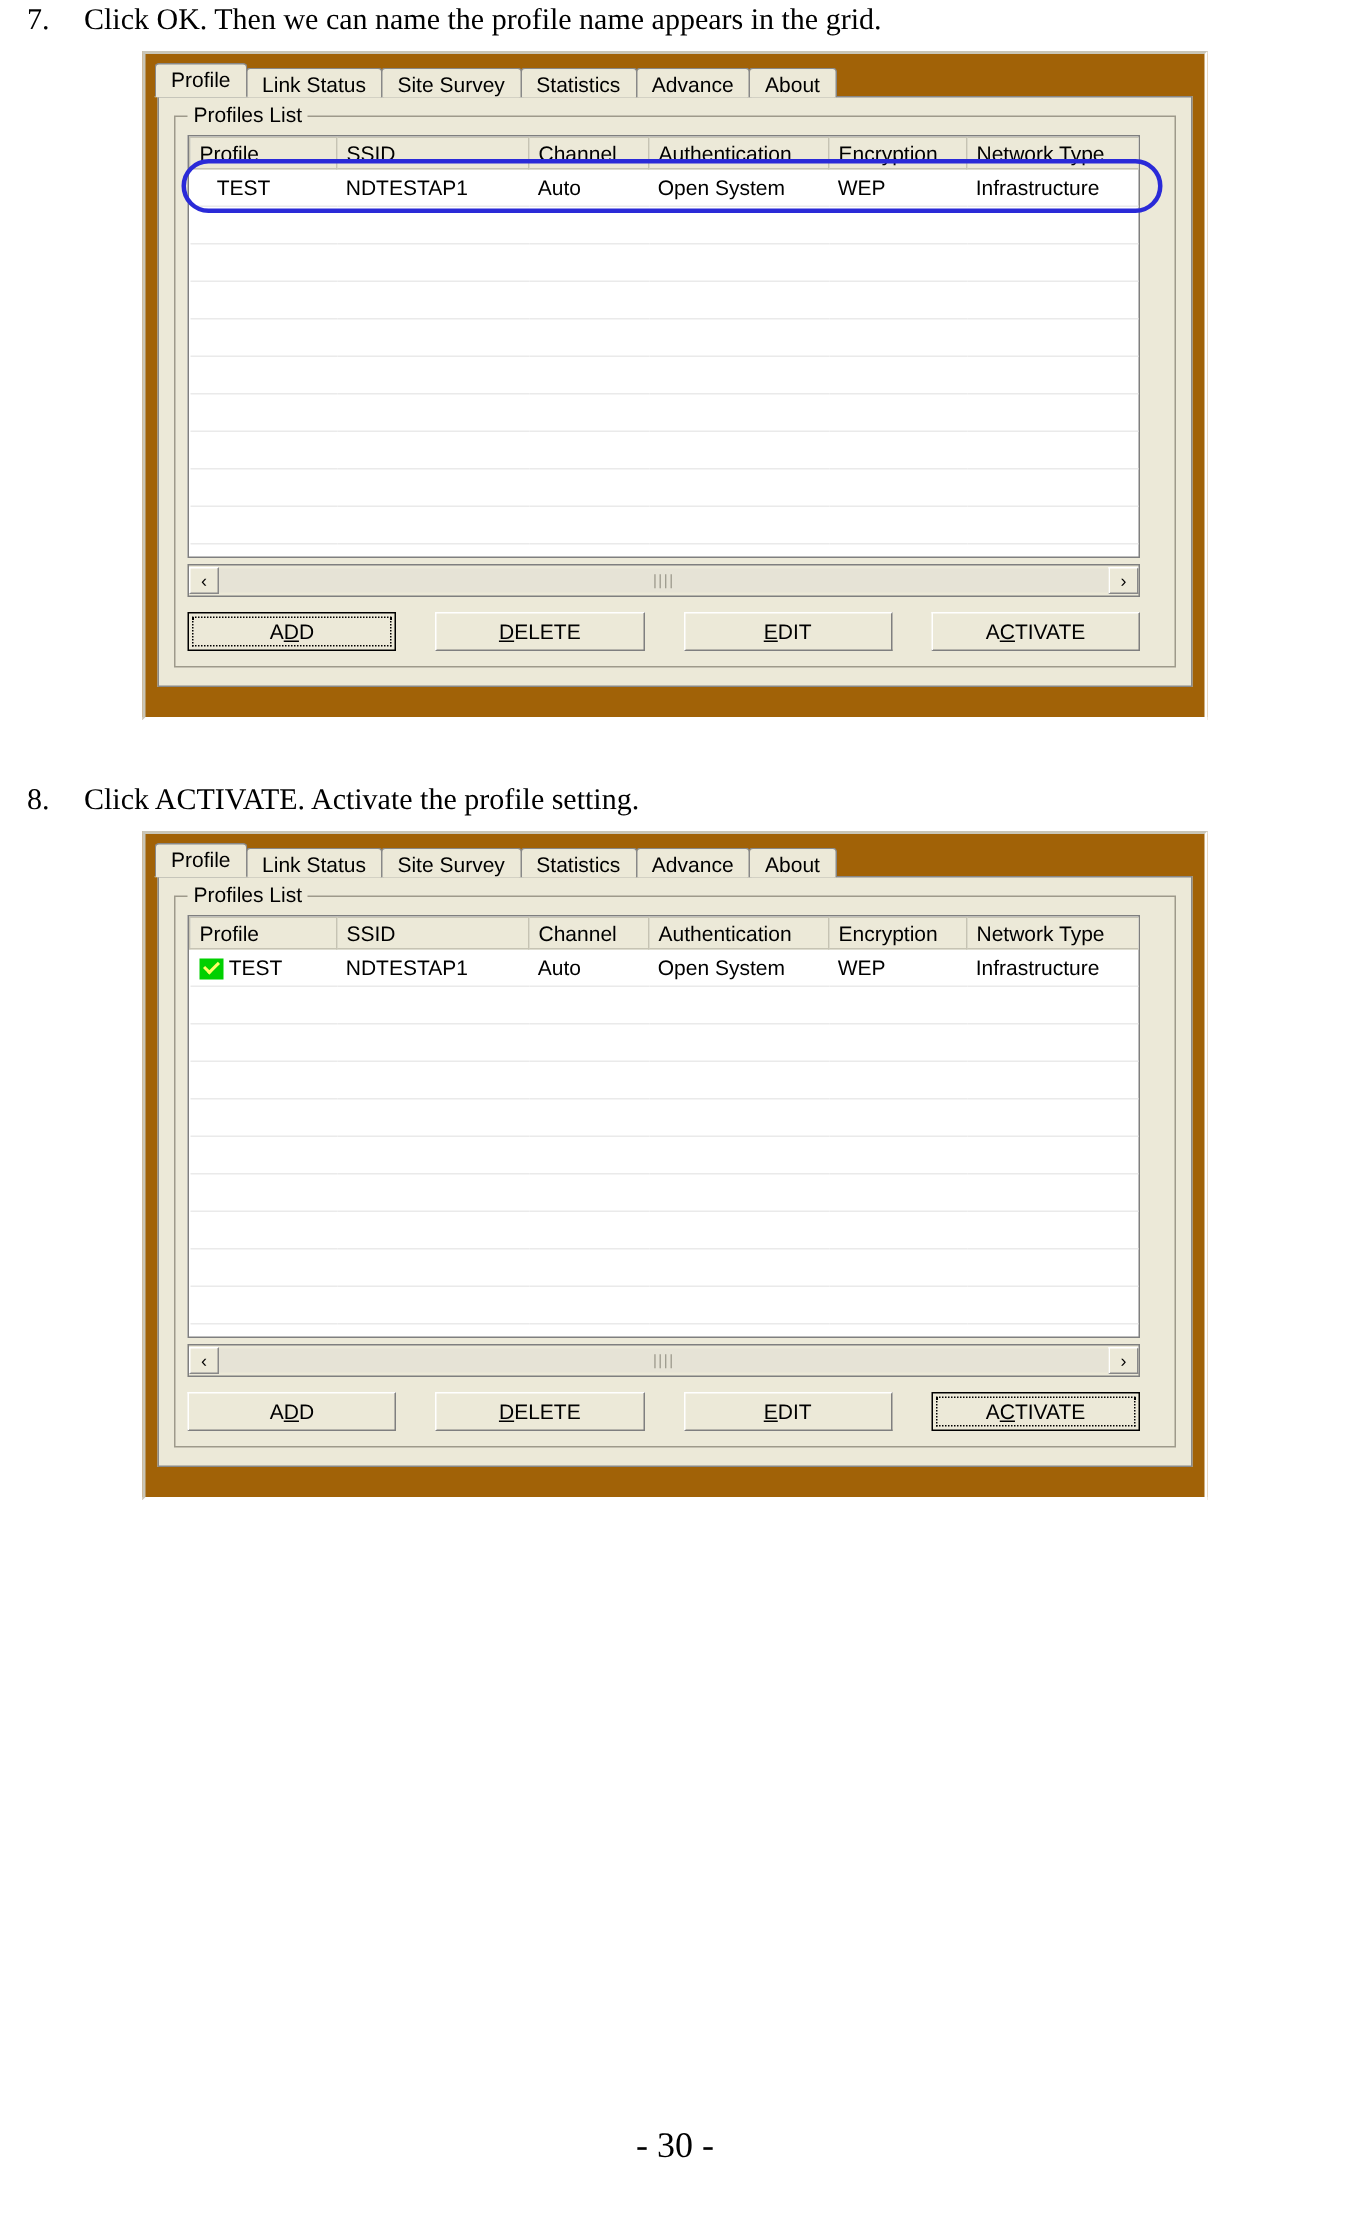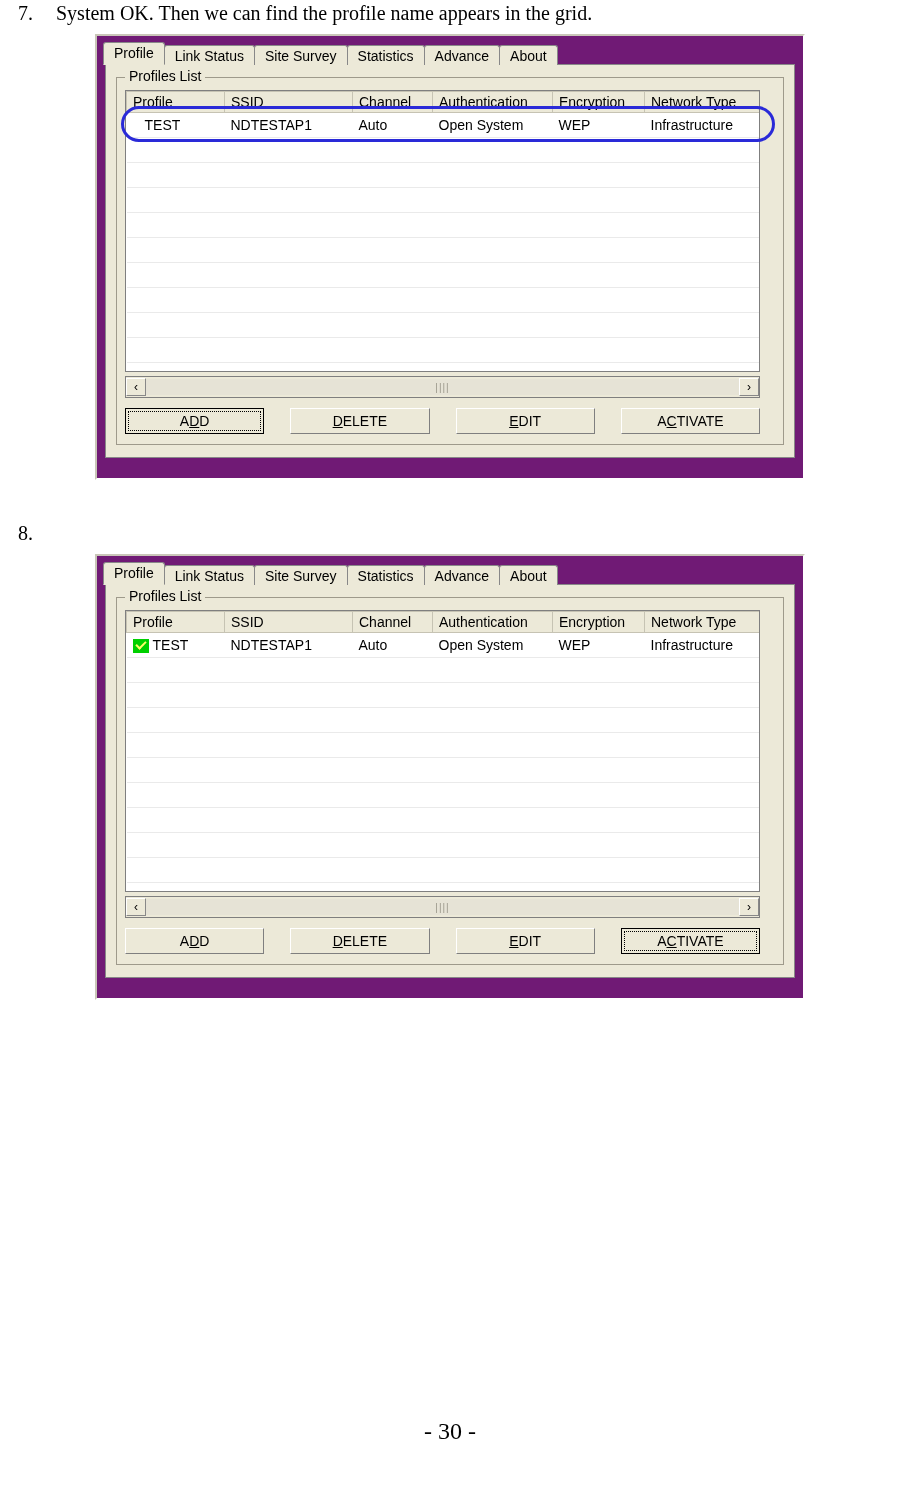--- a/index.html
+++ b/index.html
@@ -16,21 +16,21 @@
   .step {
     display: flex;
     margin: 0 0 8px 18px;
     line-height: 1.3;
   }
   .step-num { width: 38px; flex: 0 0 38px; }
   .figure-wrap { text-align: center; margin-bottom: 40px; }
   .dialog {
     display: inline-block;
     width: 690px;
-    background: #701a75;
+    background: #a16207;
     border: 2px solid #c9c6b8;
     border-right-color: #fff; border-bottom-color: #fff;
     padding: 6px 8px 20px 8px;
     text-align: left;
     font-family: "MS Sans Serif","Tahoma",sans-serif;
     font-size: 14px;
     color: #000;
   }
   .tabs { display: flex; align-items: flex-end; margin-left: -2px; }
   .tab {
@@ -137,21 +137,21 @@
   .page-num {
     position: absolute; bottom: 40px; left: 0; right: 0;
     text-align: center; font-size: 24px;
   }
 </style>
 </head>
 <body>
 
 <div class="step">
   <div class="step-num">7.</div>
-  <div>System OK. Then we can find the profile name appears in the grid.</div>
+  <div>Click OK. Then we can name the profile name appears in the grid.</div>
 </div>
 
 <div class="figure-wrap">
   <div class="dialog">
     <div class="tabs">
       <div class="tab active">Profile</div>
       <div class="tab">Link Status</div>
       <div class="tab">Site Survey</div>
       <div class="tab">Statistics</div>
       <div class="tab">Advance</div>
@@ -286,20 +286,21 @@
             <span>A</span><span class="u">C</span><span>TIVATE</span>
           </div>
         </div>
       </div>
     </div>
   </div>
 </div>
 
 <div class="step">
   <div class="step-num">8.</div>
+  <div>Click ACTIVATE. Activate the profile setting.</div>
 </div>
 
 <div class="figure-wrap">
   <div class="dialog">
     <div class="tabs">
       <div class="tab active">Profile</div>
       <div class="tab">Link Status</div>
       <div class="tab">Site Survey</div>
       <div class="tab">Statistics</div>
       <div class="tab">Advance</div>

